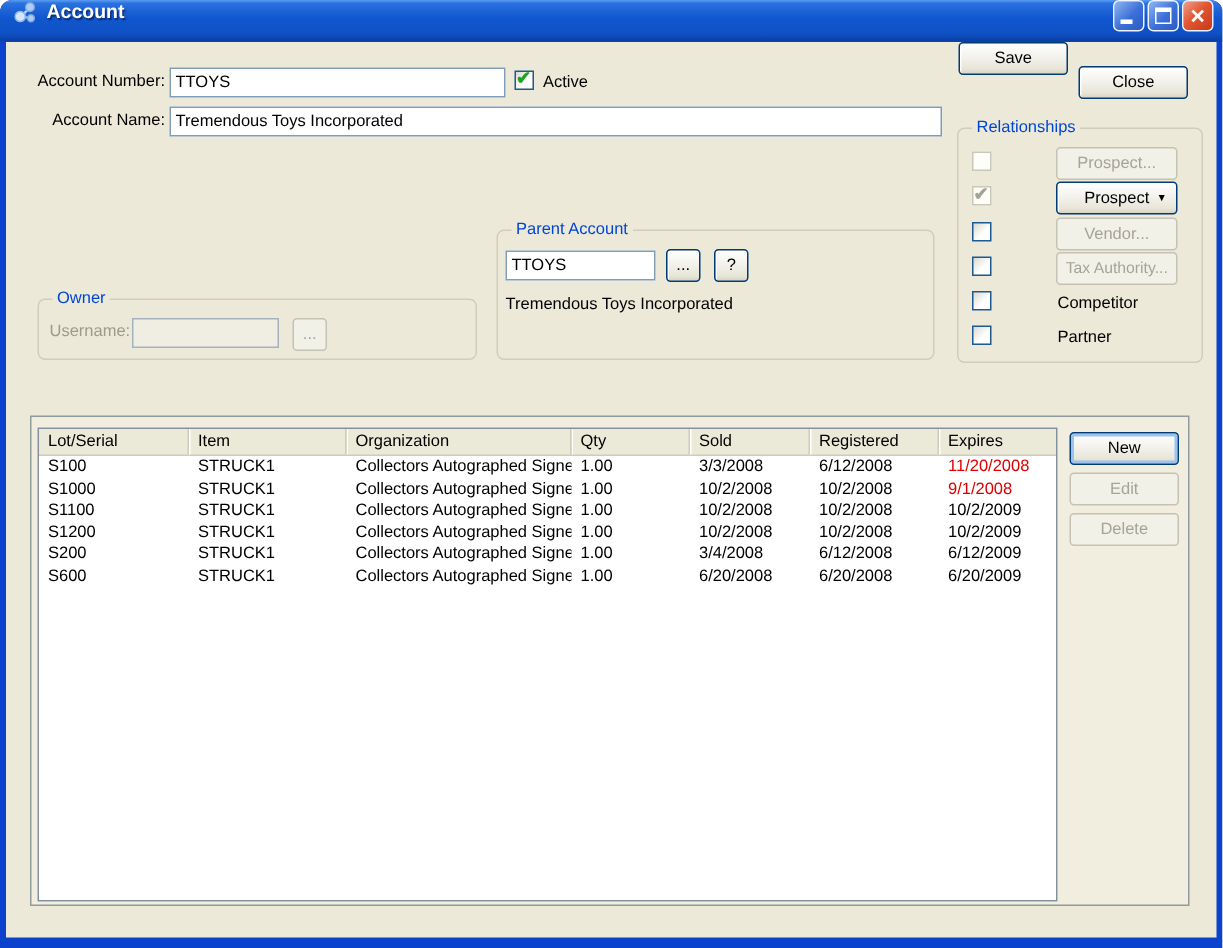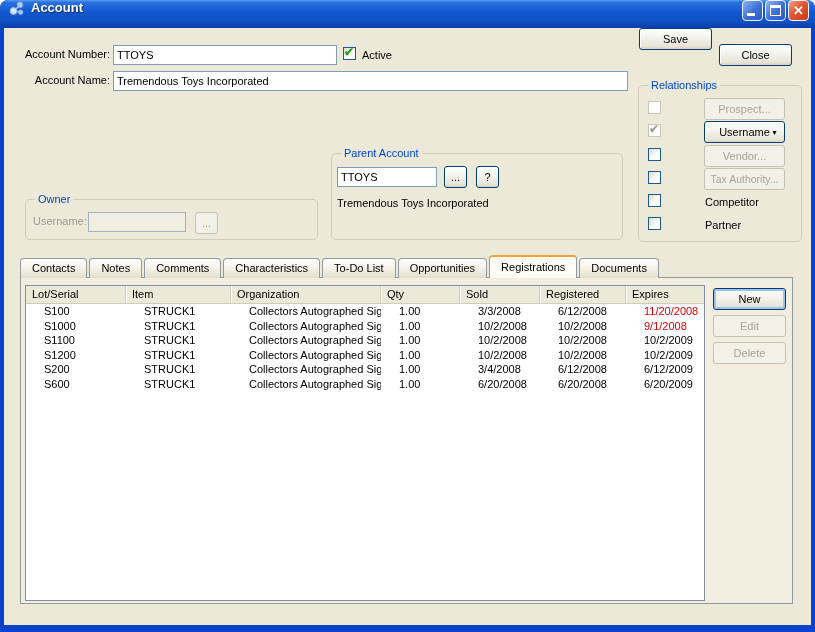--- a/index.html
+++ b/index.html
@@ -118,21 +118,21 @@
   }
   .lv-header { display:flex; height:18px; background:#ebe9d8;
     border-bottom:1px solid #cfccba; }
   .lv-hcell {
     font-size:11px; line-height:17px; padding-left:6px; color:#000;
     border-right:1px solid #cfccba; box-shadow:1px 0 0 #ffffff;
     overflow:hidden; white-space:nowrap; flex:none; cursor:pointer;
   }
   .lv-row { display:flex; height:14.6px; }
   .lv-cell {
-    font-size:11px; line-height:14.6px; padding-left:18px; color:#000;
+    font-size:11px; line-height:14.6px; padding-left:6px; color:#000;
     overflow:hidden; white-space:nowrap; flex:none;
   }
   .lv-cell.expired { color:#dd0000; }
   .c0{width:100px}.c1{width:105px}.c2{width:150px}.c3{width:79px}
   .c4{width:80px}.c5{width:86px}.c6{width:76px}
 
   
   .rel-btn { left:65px; width:81px; }
   .rel-label { position:absolute; left:66px; font-size:11px; white-space:nowrap; }
   .dd-arrow { font-size:7px; position:absolute; right:6px; top:7px; }
@@ -182,21 +182,21 @@
 
     <div class="group" style="left:634px; top:57px; width:164px; height:157px;">
       <span class="group-title">Relationships</span>
 
       <span class="cb cbdisabled" style="left:9px; top:15px;"></span>
       <button class="btn rel-btn disabled" style="top:12px;">Prospect...</button>
 
       <span class="cb checked cbdisabled" style="left:9px; top:38px;">
           <span class="tick">✔</span>
         </span>
-      <button class="btn rel-btn" style="top:35px;"><span>Username</span><span class="dd-arrow">▼</span></button>
+      <button class="btn rel-btn" style="top:35px;"><span>Prospect</span><span class="dd-arrow">▼</span></button>
 
       <span class="cb" style="left:9px; top:62px;"></span>
       <button class="btn rel-btn disabled" style="top:59px;">Vendor...</button>
 
       <span class="cb" style="left:9px; top:85px;"></span>
       <button class="btn rel-btn disabled" style="top:82px; font-size:10.5px;">Tax Authority...</button>
 
       <span class="cb" style="left:9px; top:108px;"></span>
       <span class="rel-label" style="top:110px;">Competitor</span>
 
@@ -213,30 +213,20 @@
       <span class="small-note" style="left:5px; top:43px;">Tremendous Toys Incorporated</span>
     </div>
 
     <div class="group" style="left:21px; top:171px; width:293px; height:41px;">
       <span class="group-title">Owner</span>
       <span class="lbl dim" style="left:7px; top:15px; position:absolute;">Username:</span>
       <input class="txt disabled" style="left: 62px; top: 12px; width: 98px;" disabled="" value="">
       <button class="btn disabled" style="left:169px; top:12px; width:23px;">...</button>
     </div>
 
-    <div class="tabstrip">
-      <div class="tab">Contacts</div>
-      <div class="tab">Notes</div>
-      <div class="tab">Comments</div>
-      <div class="tab">Characteristics</div>
-      <div class="tab">To-Do List</div>
-      <div class="tab">Opportunities</div>
-      <div class="tab active">Registrations</div>
-      <div class="tab">Documents</div>
-    </div>
 
     <div class="tabpanel">
 
       <div class="listview">
         <div class="lv-header">
           <div class="lv-hcell c0">Lot/Serial</div>
           <div class="lv-hcell c1">Item</div>
           <div class="lv-hcell c2">Organization</div>
           <div class="lv-hcell c3">Qty</div>
           <div class="lv-hcell c4">Sold</div>

